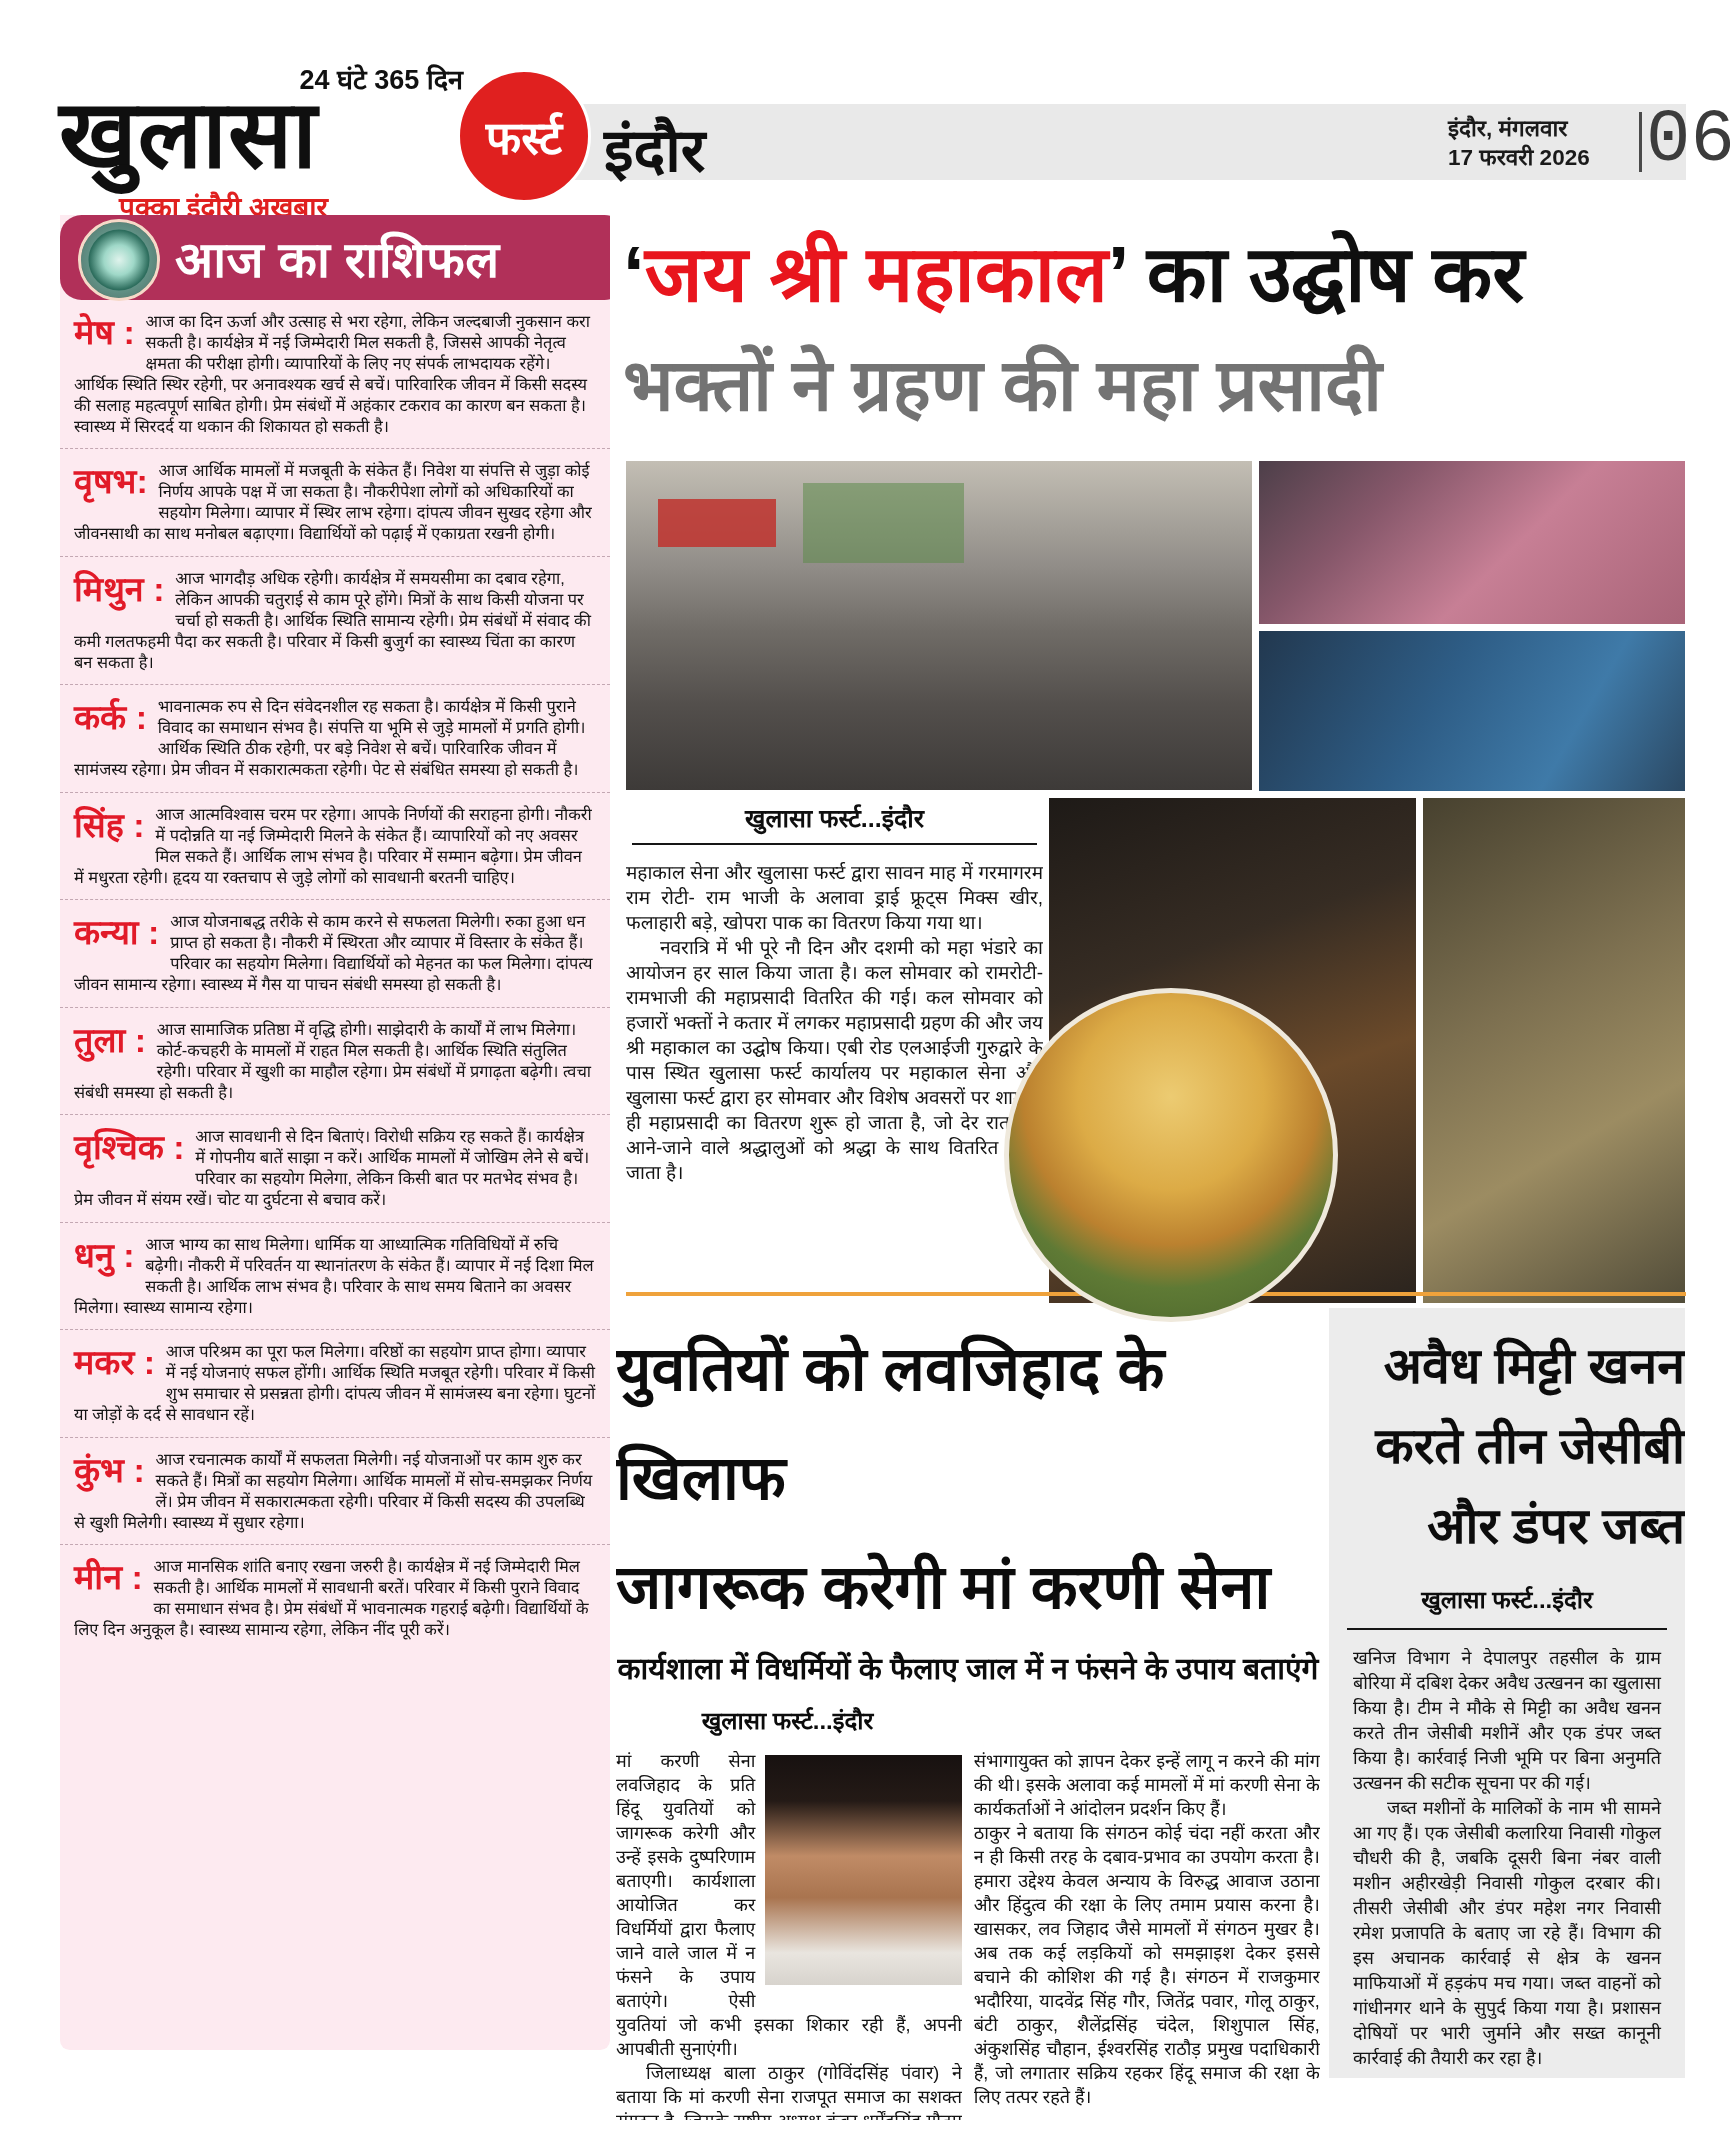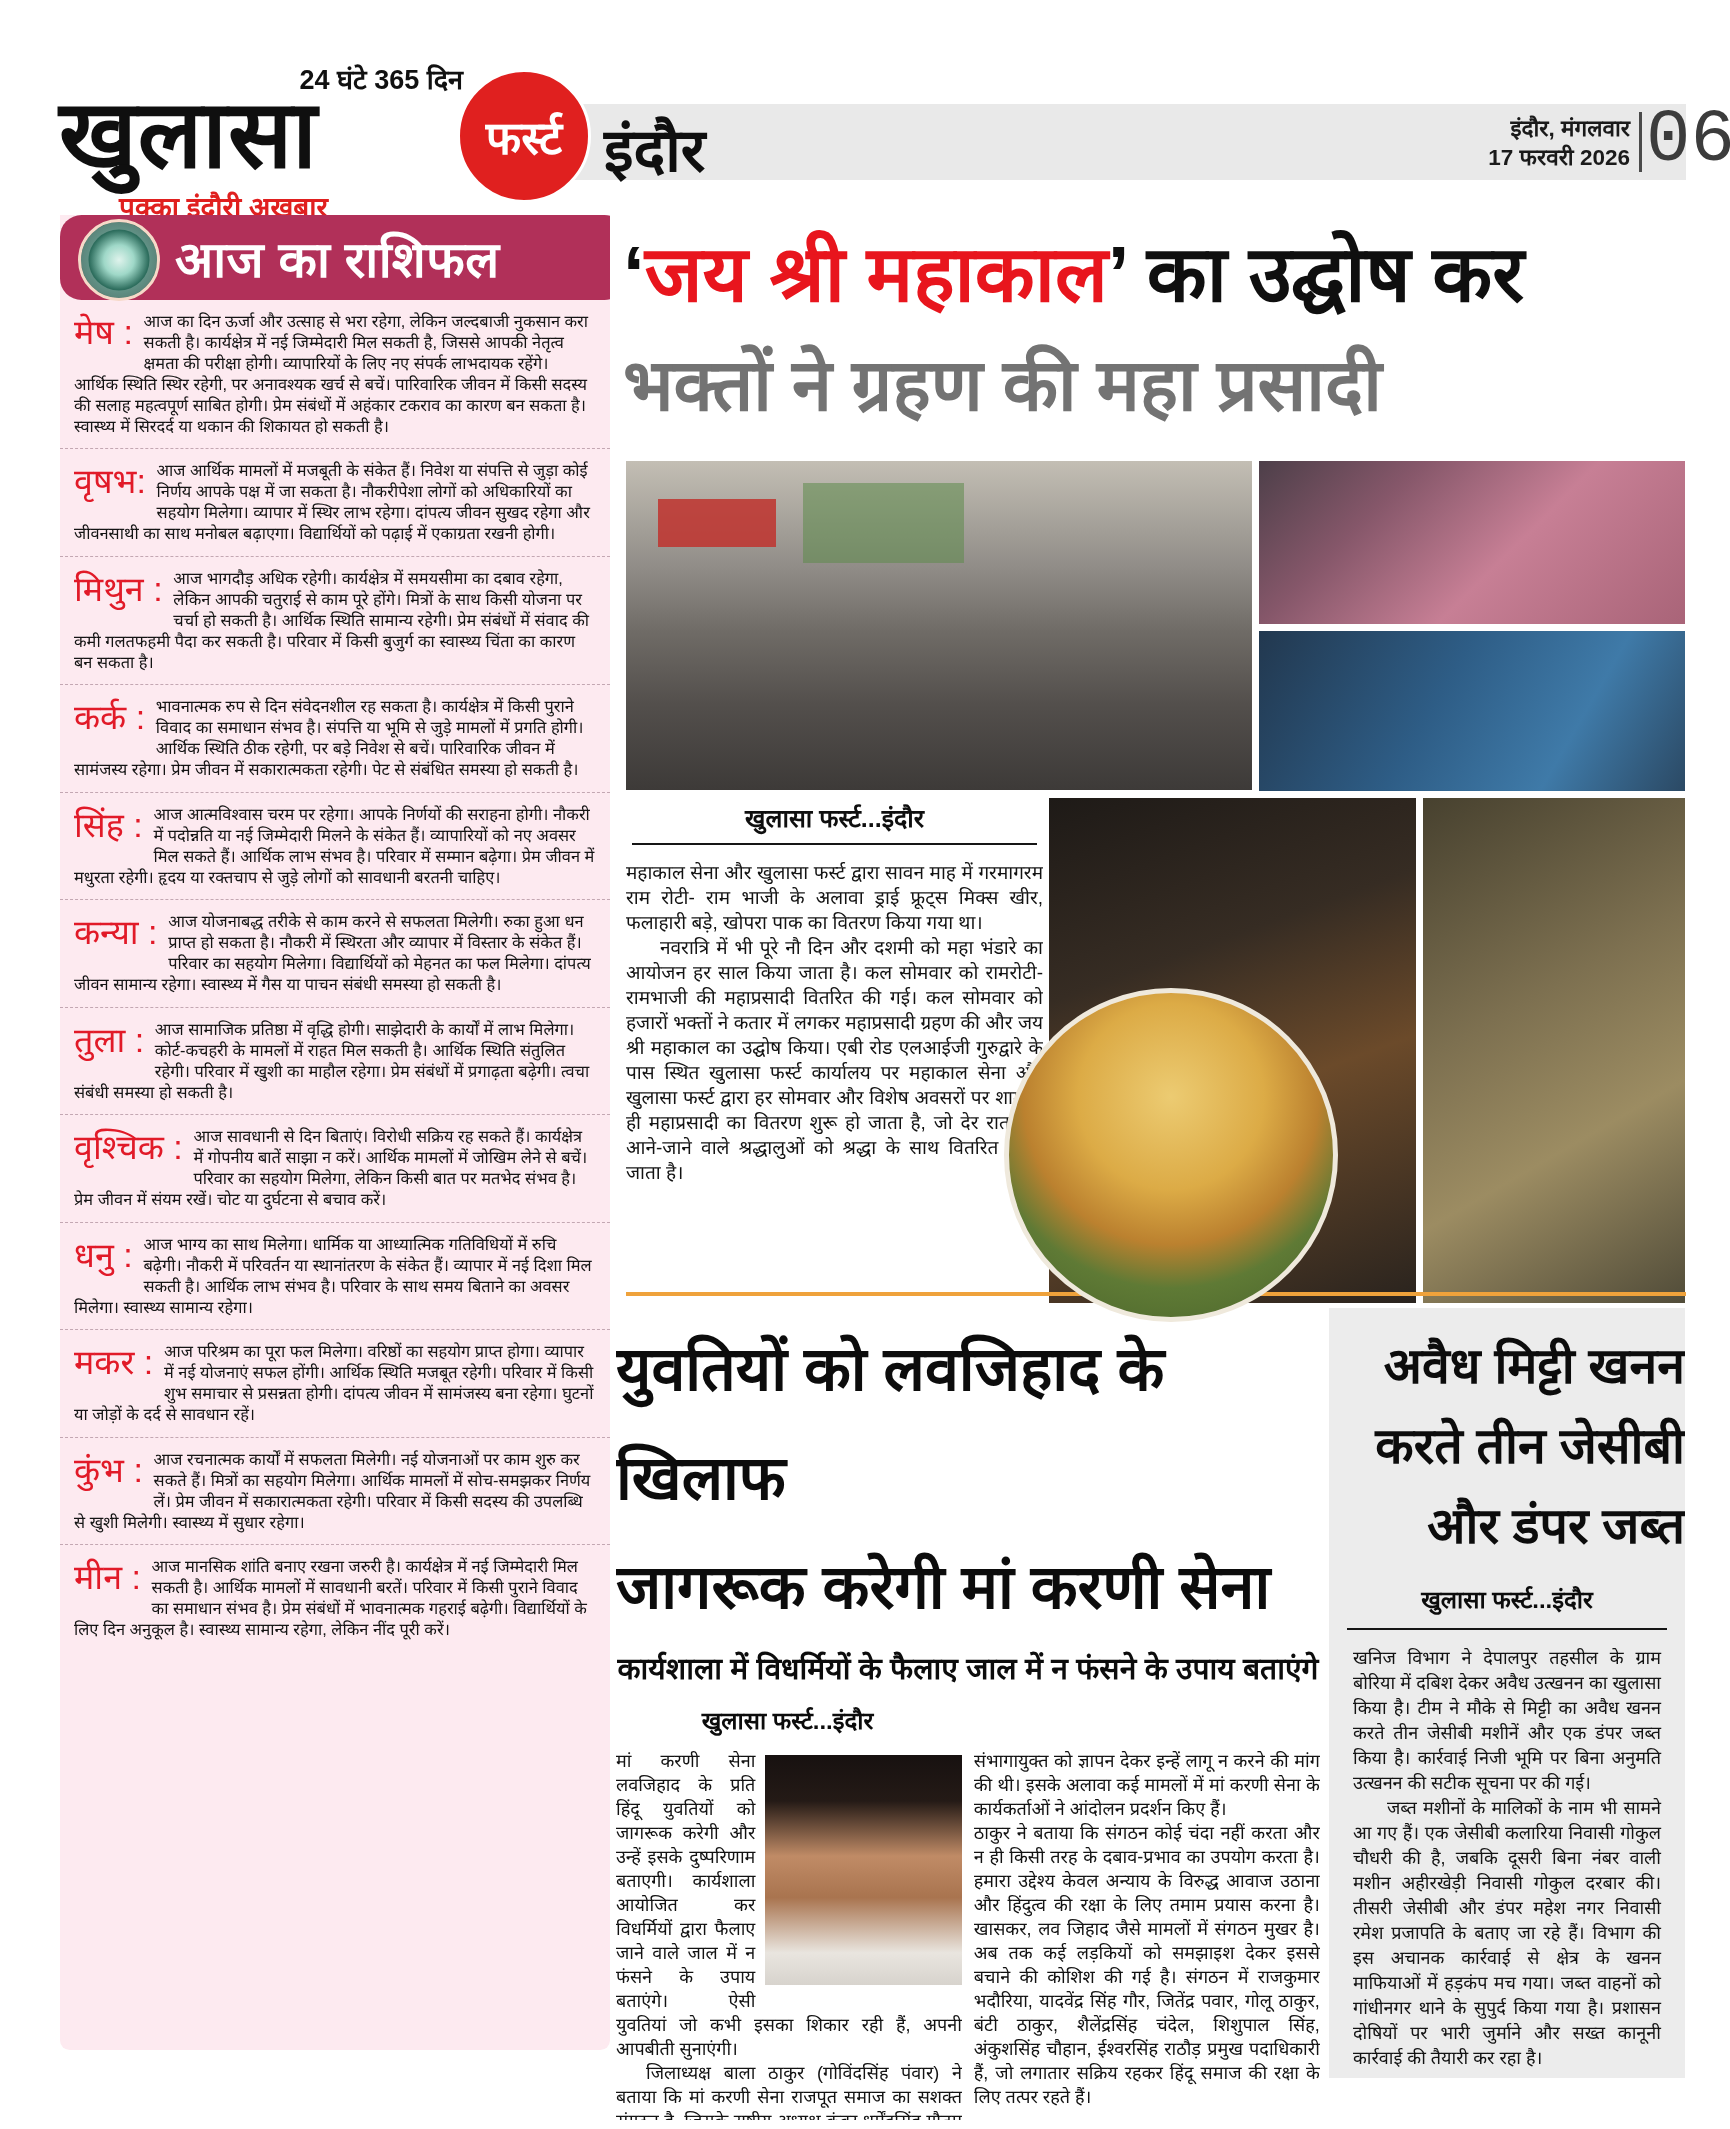--- a/index.html
+++ b/index.html
@@ -7,35 +7,35 @@
         font-family:"Liberation Sans","DejaVu Sans",sans-serif;color:#111;}
   
   .gray-band{position:absolute;left:538px;top:104px;width:1148px;height:76px;background:#e9e9e9;}
   .tagline{position:absolute;left:62px;top:60px;width:401px;text-align:right;font-size:27px;font-weight:bold;color:#111;}
   .logo-main{position:absolute;left:59px;top:85px;font-size:95px;line-height:1.05;font-weight:bold;color:#0f0f0f;letter-spacing:1.1px;}
   .logo-badge{position:absolute;left:457px;top:69px;width:128px;height:128px;border-radius:50%;
       background:#e0201f;border:3.8px solid #fff;display:flex;align-items:center;justify-content:center;
       color:#fff;font-size:46px;font-weight:bold;z-index:3;}
   .logo-sub{position:absolute;left:119px;top:187px;font-size:28px;font-weight:bold;color:#e0201f;}
   .edition{position:absolute;left:604px;top:107px;font-size:60px;font-weight:bold;color:#0f0f0f;z-index:4;}
-  .dateline{position:absolute;left:1448px;top:114px;width:182px;text-align:right;font-size:22.5px;font-weight:bold;line-height:1.3;color:#1a1a1a;z-index:4;}
+  .dateline{position:absolute;left:1448px;top:114px;width:182px;font-size:22.5px;font-weight:bold;line-height:1.3;color:#1a1a1a;z-index:4;}
   .vbar{position:absolute;left:1639px;top:112px;width:2.7px;height:60px;background:#4a4a4a;z-index:4;}
   .pageno{position:absolute;left:1646px;top:98px;font-size:74px;color:#3c3c3c;z-index:4;font-family:Liberation Mono, monospace;}
   
   .horo{position:absolute;left:60px;top:215px;width:550px;height:1835px;background:#fdeaf0;border-radius:0 0 9.7px 9.7px;overflow:hidden;}
   .h-banner{position:absolute;left:0;top:0;width:566px;height:85px;background:#b13059;border-radius:21.5px;display:flex;align-items:center;}
   .wheel{position:absolute;left:18px;top:4.3px;width:76px;height:76px;border-radius:50%;
       background:radial-gradient(circle at 50% 50%, #dff3ec 0%, #9fd8c8 28%, #2e6e5e 55%, #143c33 100%);
       border:3.2px solid #f6d9c8;box-shadow:inset 0 0 0 7.5px rgba(255,255,255,.25);}
   .h-title{margin-left:115px;color:#fff;font-size:50px;font-weight:bold;letter-spacing:0.5px;}
   .h-list{position:absolute;left:0;top:85px;width:550px;height:1750px;overflow:hidden;}
   .h-entry{padding:10.7px 14px 11.8px 14px;}
   .h-entry + .h-entry{border-top:1.6px dashed #c3a7b2;}
   .h-entry::after{content:"";display:block;clear:both;}
-  .sign{float:left;color:#e11a28;font-weight:normal;font-size:34px;line-height:1.05;margin:4.3px 10.7px 3.2px 0;}
+  .sign{float:left;color:#e11a28;font-weight:bold;font-size:34px;line-height:1.05;margin:4.3px 10.7px 3.2px 0;}
   .htext{font-size:16.4px;line-height:21px;text-align:justify;color:#141414;}
   
   .mhl{position:absolute;left:623px;top:219px;width:1062px;line-height:111px;font-weight:bold;}
   .mhl .l1{font-size:78px;color:#0f0f0f;}
   .mhl .l1 .red{color:#e8151d;}
   .mhl .l2{font-size:72px;color:#737373;}
   .ph{position:absolute;overflow:hidden;}
   .ph-street{left:626px;top:461px;width:626px;height:329px;
       background:linear-gradient(180deg,#c3beb4 0%,#aaa69e 16%,#918d88 32%,#6f6b66 52%,#534f4c 74%,#3d3a38 100%);}
   .ph-street .sign-red{position:absolute;left:32px;top:38px;width:118px;height:48px;background:#c0322e;opacity:.85;}

